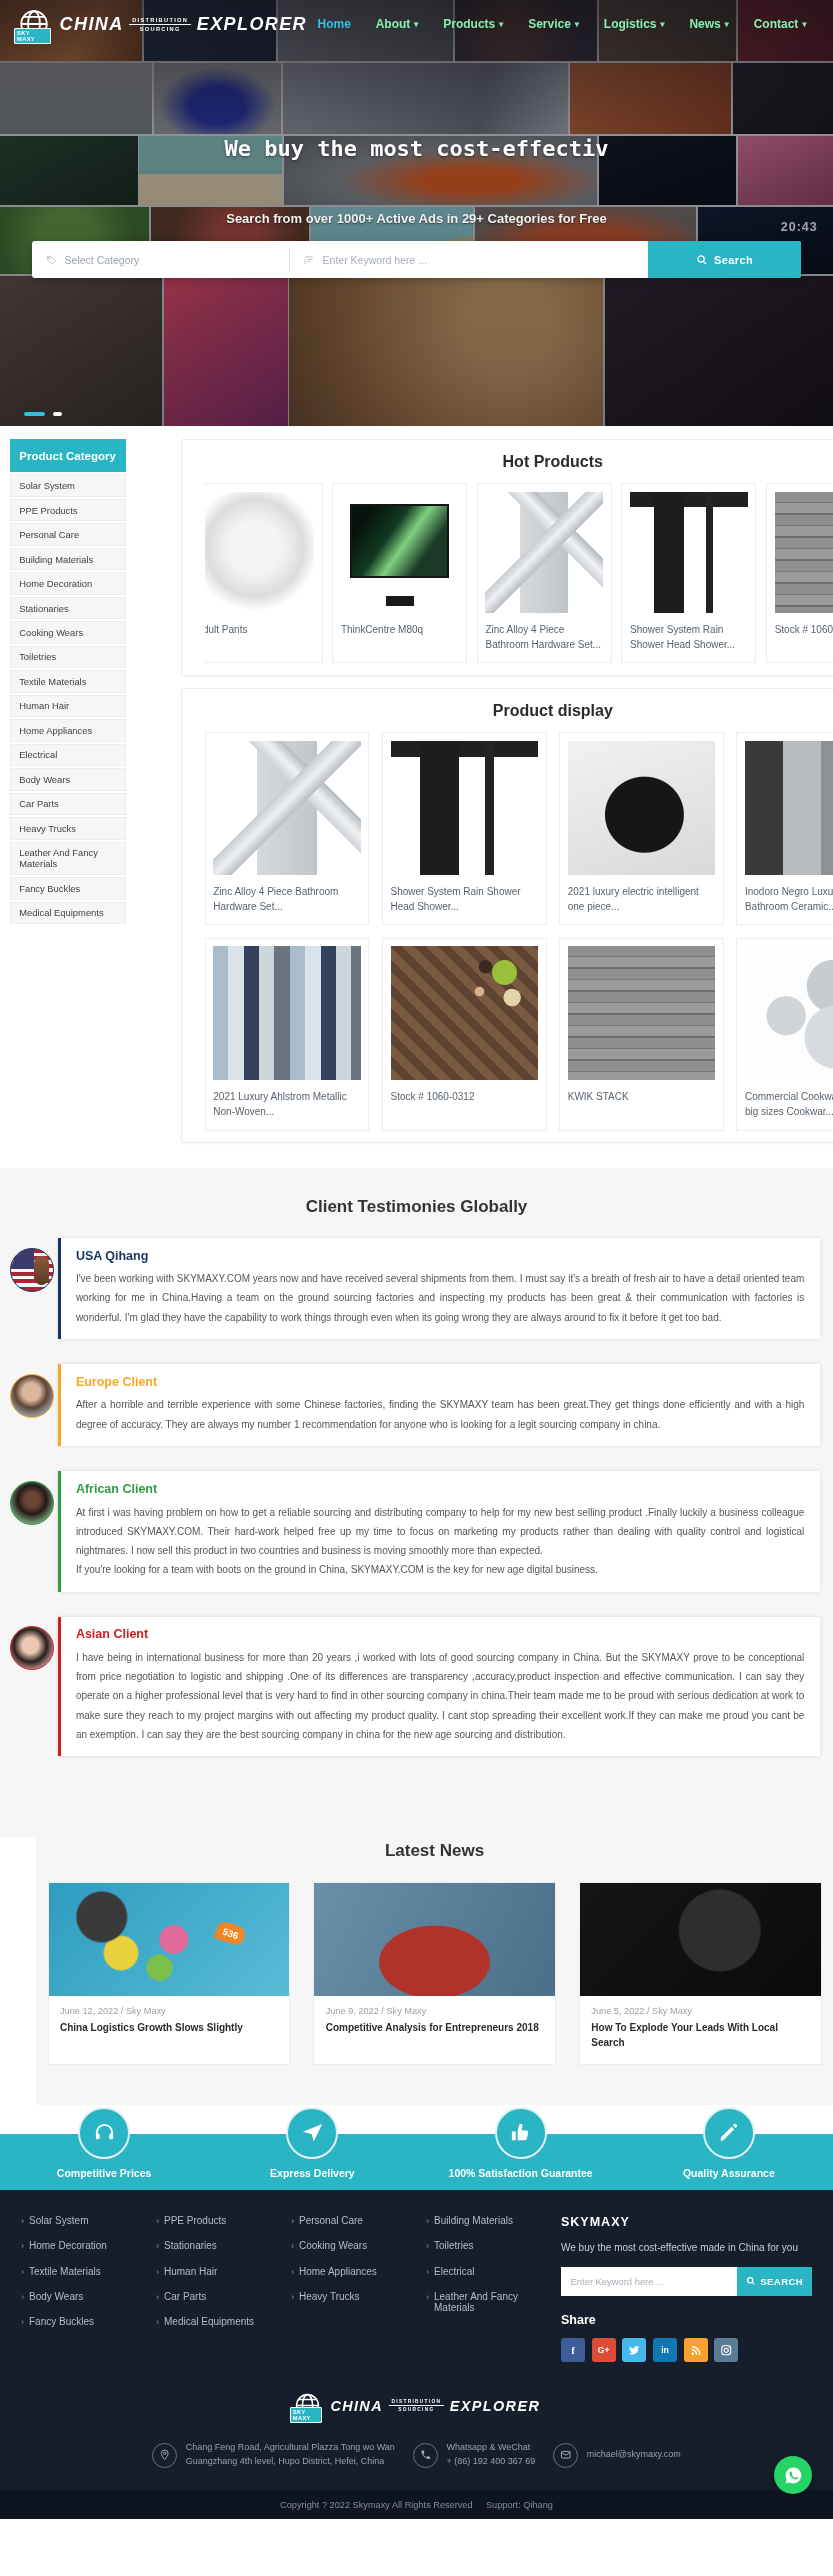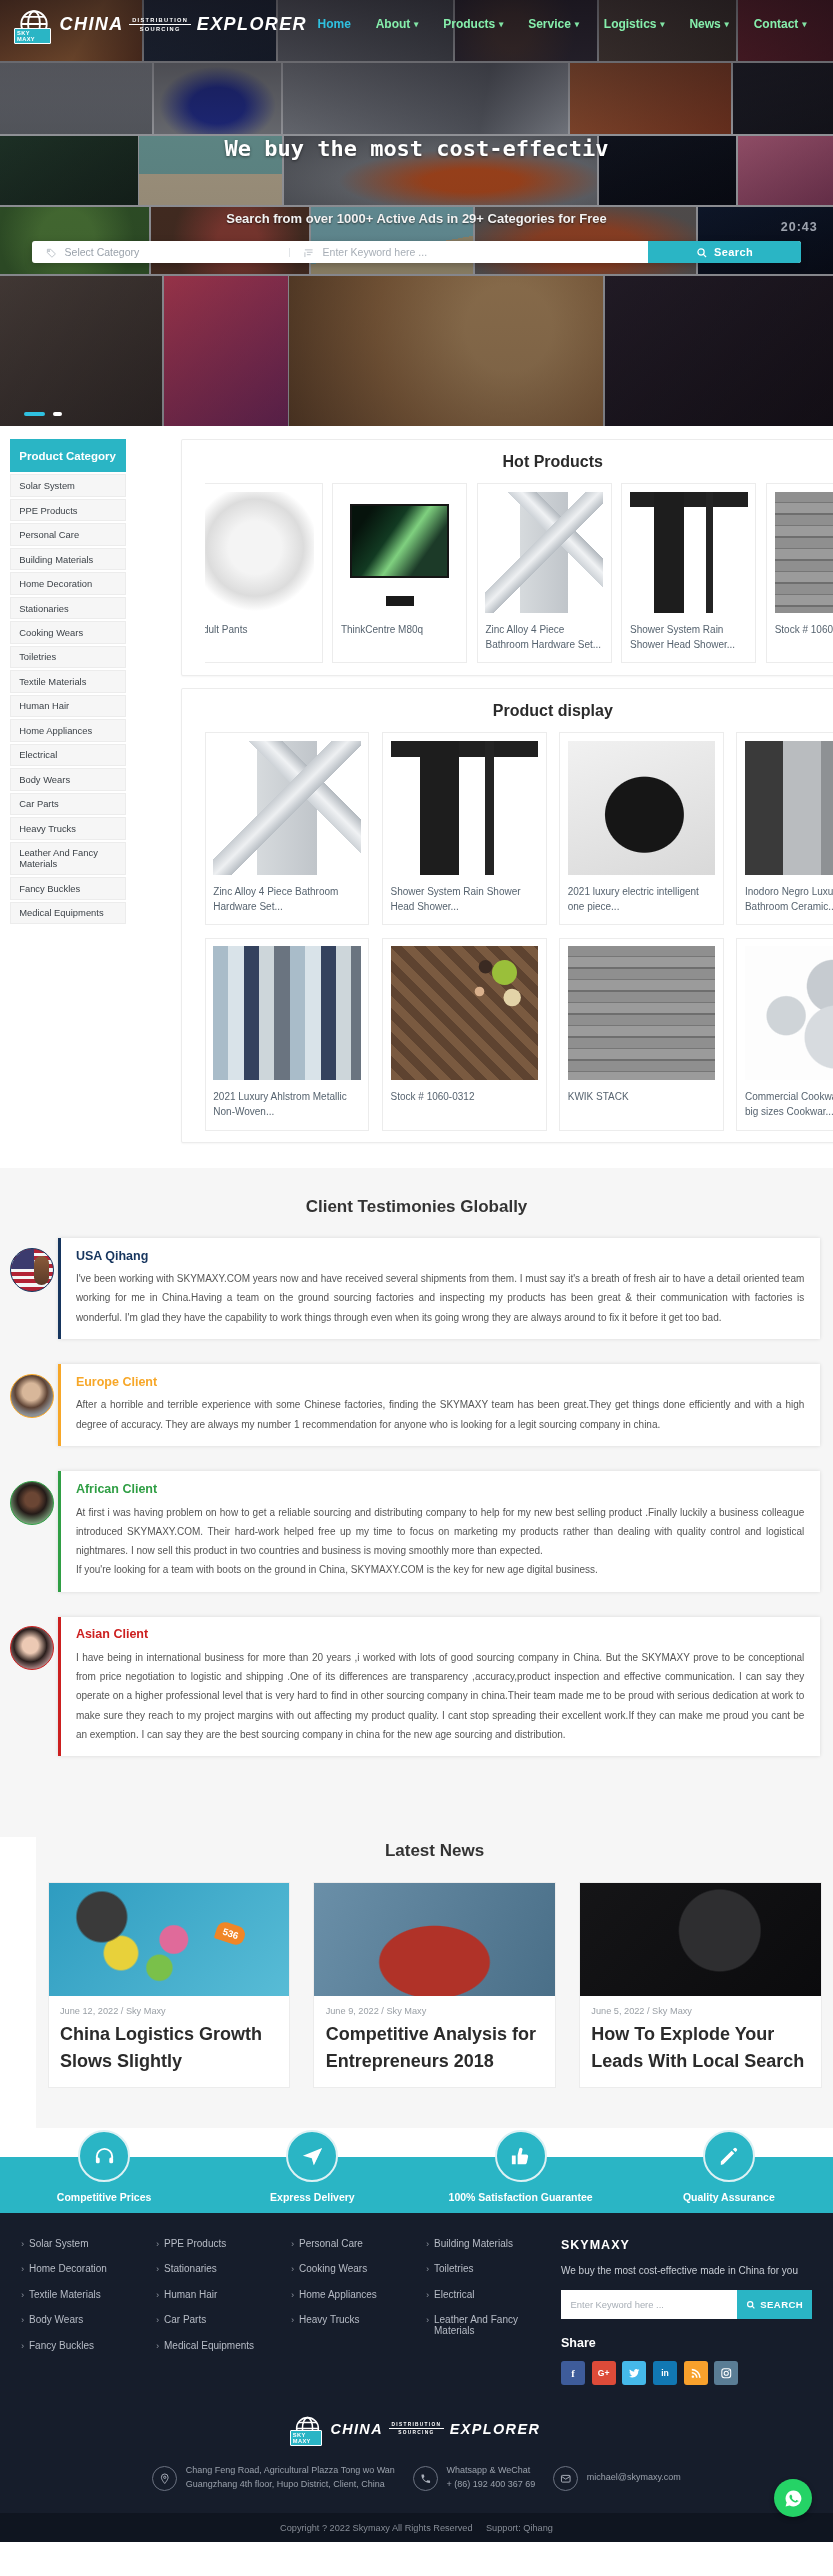--- a/index.html
+++ b/index.html
@@ -52,21 +52,21 @@
   .lw-mid span:first-child { border-bottom:1px solid #fff; padding:0 2.9px 1px; }
   .lw-mid span:last-child { padding:1px 2.9px 0; }
   .main-nav { margin-left:auto; display:flex; align-items:center; gap:3.8px; }
   .nav-item { display:flex; align-items:center; gap:3.8px; color:#86efac; font-size:12px; font-weight:bold; padding:11.5px 10.5px; cursor:pointer; }
   .nav-item.active { color:var(--nav-active); }
   .caret { font-size:8.6px; line-height:1; opacity:.95; }
 
   .hero-content { position:absolute; left:0; right:0; top:136px; z-index:4; text-align:center; }
   .hero-heading { color:#fff; font-family:"DejaVu Sans Mono", monospace; font-weight:bold; font-size:22px; text-shadow:0 1px 2.9px rgba(0,0,0,.5); }
   .hero-sub { margin-top:50px; color:#f2f2f2; font-size:13px; font-weight:bold; text-shadow:0 1px 1.9px rgba(0,0,0,.6); }
-  .searchbar { margin:15.3px 32px 0; height:22px; background:#fff; border-radius:2.9px; display:flex; align-items:stretch; overflow:hidden; box-shadow:0 1.9px 7.7px rgba(0,0,0,.25); text-align:left; }
+  .searchbar { margin:15.3px 32px 0; height:37px; background:#fff; border-radius:2.9px; display:flex; align-items:stretch; overflow:hidden; box-shadow:0 1.9px 7.7px rgba(0,0,0,.25); text-align:left; }
   .sb-cat { flex:0 0 257px; display:flex; align-items:center; gap:7.7px; padding:0 13.4px; color:#9aa2ab; font-size:10.5px; cursor:pointer; }
   .sb-cat svg { width:11.5px; height:11.5px; color:#b9bfc6; }
   .sb-sep { width:1px; background:#e2e5e8; margin:6.7px 0; }
   .sb-key { flex:1 1 auto; display:flex; align-items:center; gap:7.7px; padding:0 13.4px; }
   .sb-key svg { width:11.5px; height:11.5px; color:#b9bfc6; }
   .sb-key input { border:0; outline:0; flex:1; font-size:10.5px; color:#555; font-family:inherit; }
   .sb-key input::placeholder { color:#a7aeb6; }
   .sb-btn { flex:0 0 153px; background:var(--teal); color:#fff; border:0; display:flex; align-items:center; justify-content:center; gap:6.7px; font-size:11px; font-weight:bold; letter-spacing:0.4px; cursor:pointer; font-family:inherit; }
   .sb-btn svg { width:11.5px; height:11.5px; }
   .hero-dots { position:absolute; left:24px; bottom:10.5px; display:flex; align-items:center; gap:7.7px; z-index:4; }
@@ -131,21 +131,21 @@
   .news { background:#f6f6f6; padding:3.8px 11.5px 40px;margin-left:36px; }
   .news-grid { display:grid; grid-template-columns:repeat(3,1fr); gap:23px; }
   .ncard { background:#fff; border:1px solid #ececec; cursor:pointer; }
   .nimg { height:113px; position:relative; }
   .n1 { background:radial-gradient(circle at 22% 30%, #3a3a3a 0 12%, transparent 13%), radial-gradient(circle at 30% 62%, #e8d13a 0 9%, transparent 10%), radial-gradient(circle at 52% 50%, #e06a9a 0 10%, transparent 11%), radial-gradient(circle at 46% 75%, #7ac04a 0 8%, transparent 9%), linear-gradient(135deg,#2e9cc0,#58bcd6); }
   .n-badge { position:absolute; right:18%; top:36%; background:#f08626; color:#fff; font-size:9.6px; font-weight:bold; padding:3.8px 6.7px; border-radius:8.6px 8.6px 8.6px 1.9px; transform:rotate(18deg); }
   .n2 { background:radial-gradient(ellipse at 50% 70%, #b03228 0 32%, transparent 33%), linear-gradient(115deg,#6a8fa8,#4a6f88); }
   .n3 { background:radial-gradient(circle at 58% 42%, #2e2e30 0 26%, transparent 27%), linear-gradient(135deg,#151517,#0b0b0d); }
   .nbody { padding:9.6px 11.5px 13.4px; }
   .nmeta { font-size:9.2px; color:#9aa0a6; margin-bottom:5.7px; }
-  .ntitle { font-size:18px; font-weight:bold; color:#2b2b2b; line-height:1.45; }
+  .ntitle { font-size:10px; font-weight:bold; color:#2b2b2b; line-height:1.45; }
 
   
   .features { background:#f6f6f6; }
   .fband { margin-top:29px; background:var(--teal); height:56px; display:flex; }
   .fcol { flex:1; position:relative; display:flex; align-items:flex-end; justify-content:center; padding-bottom:10.5px; }
   .fcircle { position:absolute; top:-27px; left:50%; transform:translateX(-50%); width:52px; height:52px; border-radius:50%; background:var(--teal); border:2.9px solid #ddf1f4; display:flex; align-items:center; justify-content:center; color:#fff; }
   .fcircle svg { width:23px; height:23px; }
   .flabel { color:#fff; font-size:10.5px; font-weight:bold; }
 
   
@@ -660,21 +660,21 @@
   <div class="f-contact">
     <div class="fc-item">
       <span class="fc-icon">
         <svg viewBox="0 0 24 24" fill="none" stroke="currentColor" stroke-width="2">
             <path d="M12 2a7 7 0 0 0-7 7c0 5 7 13 7 13s7-8 7-13a7 7 0 0 0-7-7z"></path>
             <circle cx="12" cy="9" r="2.4"></circle>
           </svg>
       </span>
       <div class="fc-text">
         <div>Chang Feng Road, Agricultural Plazza Tong wo Wan</div>
-        <div>Guangzhang 4th floor, Hupo District, Client, China</div>
+        <div>Guangzhang 4th level, Hupo District, Hefei, China</div>
       </div>
     </div>
     <div class="fc-item">
       <span class="fc-icon">
         <svg viewBox="0 0 24 24" fill="currentColor">
             <path d="M6.6 10.8c1.4 2.8 3.8 5.1 6.6 6.6l2.2-2.2c.3-.3.7-.4 1-.2 1.1.4 2.3.6 3.6.6.6 0 1 .4 1 1V20c0 .6-.4 1-1 1C10.8 21 3 13.2 3 3.9 3 3.4 3.4 3 4 3h3.5c.6 0 1 .4 1 1 0 1.2.2 2.4.6 3.6.1.3 0 .7-.2 1l-2.3 2.2z"></path>
           </svg>
       </span>
       <div class="fc-text">
         <div>Whatsapp &amp; WeChat</div>

